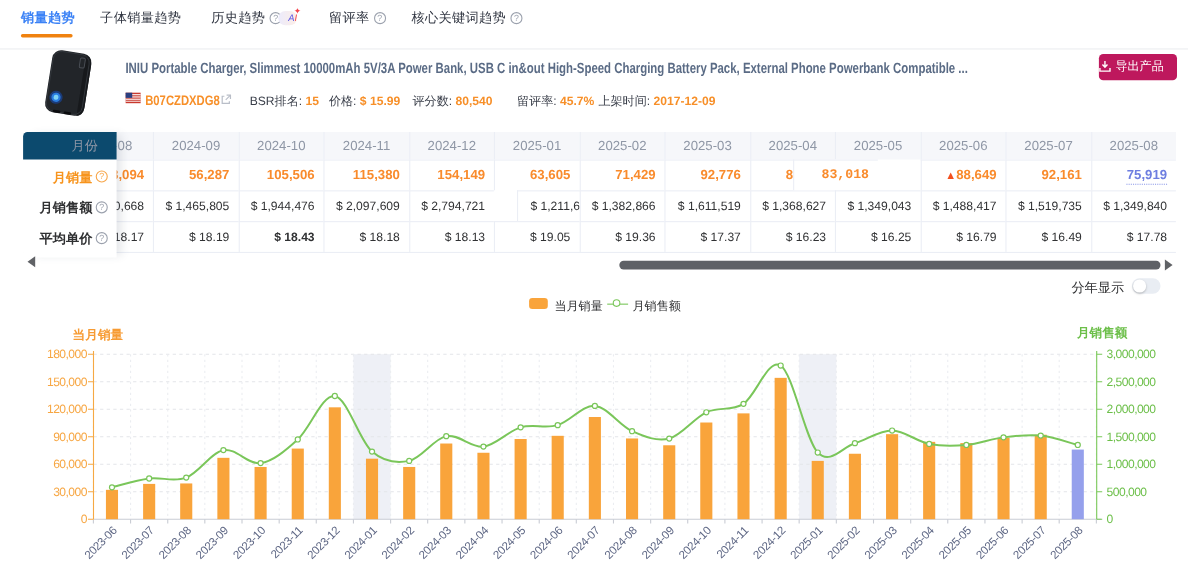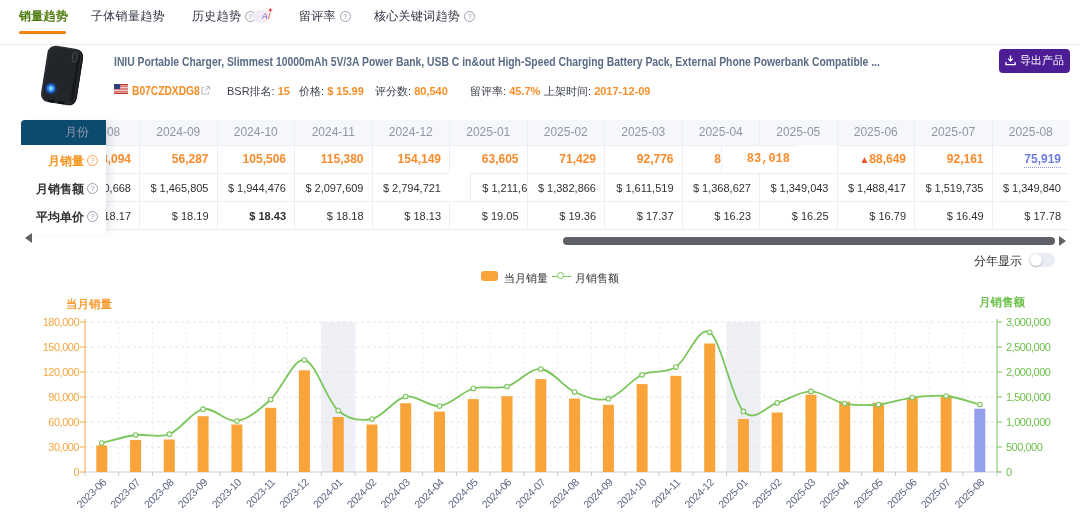--- a/index.html
+++ b/index.html
@@ -1,33 +1,33 @@
 <!DOCTYPE html>
 <html><head><meta charset="utf-8">
 <style>
 * { margin:0; padding:0; box-sizing:border-box; }
 html,body { width:1080px; height:528px; background:#fff; font-family:"Liberation Sans",sans-serif; position:relative; overflow:hidden; }
 .abs { position:absolute; }
 
 .tab { position:absolute; top:8px; font-size:12px; color:#2f3440; letter-spacing:0.3px; }
-.tab.act { color:#4d7c0f; font-weight:bold; }
+.tab.act { color:#3b82f6; font-weight:bold; }
 .qm { display:inline-block; width:11px; height:11px; border:1px solid #9ba1ad; border-radius:50%; color:#9ba1ad; font-size:8px; line-height:9px; text-align:center; vertical-align:1px; margin-left:4px; font-weight:normal;}
 .underline { position:absolute; left:19px; top:31px; width:47px; height:3px; background:#f0820f; border-radius:2px; }
 .divider { position:absolute; left:0; top:44px; width:1080px; height:1px; background:#ebedf0; }
 
 .ai { position:absolute; left:253px; top:10px; width:17px; height:13px; border-radius:6.5px; background:linear-gradient(90deg,#ecebfc,#fdeee6); font-size:8.5px; font-weight:normal; font-style:italic; color:#5b55e3; text-align:right; line-height:13px; }
 .ai i { color:#f4434b; font-style:italic; }
 .spark { position:absolute; left:267px; top:6px; color:#f4434b; font-size:8px; }
 
 .title { position:absolute; left:114px; top:54px; white-space:nowrap; font-size:13.5px; color:#5a6b85; font-weight:bold; transform:scaleX(0.768); transform-origin:0 0;}
 .meta { position:absolute; left:114px; top:84px; font-size:11px; color:#3a3f4a; }
 .meta b.asin { color:#f78f28; font-weight:bold; display:inline-block; transform:scaleX(0.82); transform-origin:0 50%; font-size:12.5px;}
 .meta .lbl { color:#3a3f4a; }
 .meta .val { color:#f78f28; font-weight:bold; }
-.btn { position:absolute; left:999px; top:49px; width:71px; height:24px; background:#4c1d95; border-radius:4px; color:#fff; font-size:11px; line-height:24px; text-align:center;font-family:Liberation Mono, monospace; }
+.btn { position:absolute; left:999px; top:49px; width:71px; height:24px; background:#be185d; border-radius:4px; color:#fff; font-size:11px; line-height:24px; text-align:left; }
 
 .th { position:absolute; top:119.5px; height:25px; background:#f6f7fa; color:#8f97a6; font-size:12px; text-align:center; line-height:25px; border-left:1px solid #ebeef5; }
 .td { position:absolute; background:#fff; font-size:11px; color:#303133; text-align:right; padding-right:8px; border-left:1px solid #ebeef5; border-top:1px solid #ebeef5; }
 .v1 { line-height:27px; color:#f98b2c; font-weight:bold; font-size:12px; }
 .v2 { line-height:28px; }
 .v3 { line-height:28px; }
 .warn { color:#f3501e; font-size:10px; }
 .blu { color:#6e7ee0; border-bottom:1px dotted #8a97e8; padding-bottom:1px;}
 .tbot { position:absolute; left:21px; top:228.5px; width:1048px; height:1px; background:#ebeef5; }
 

